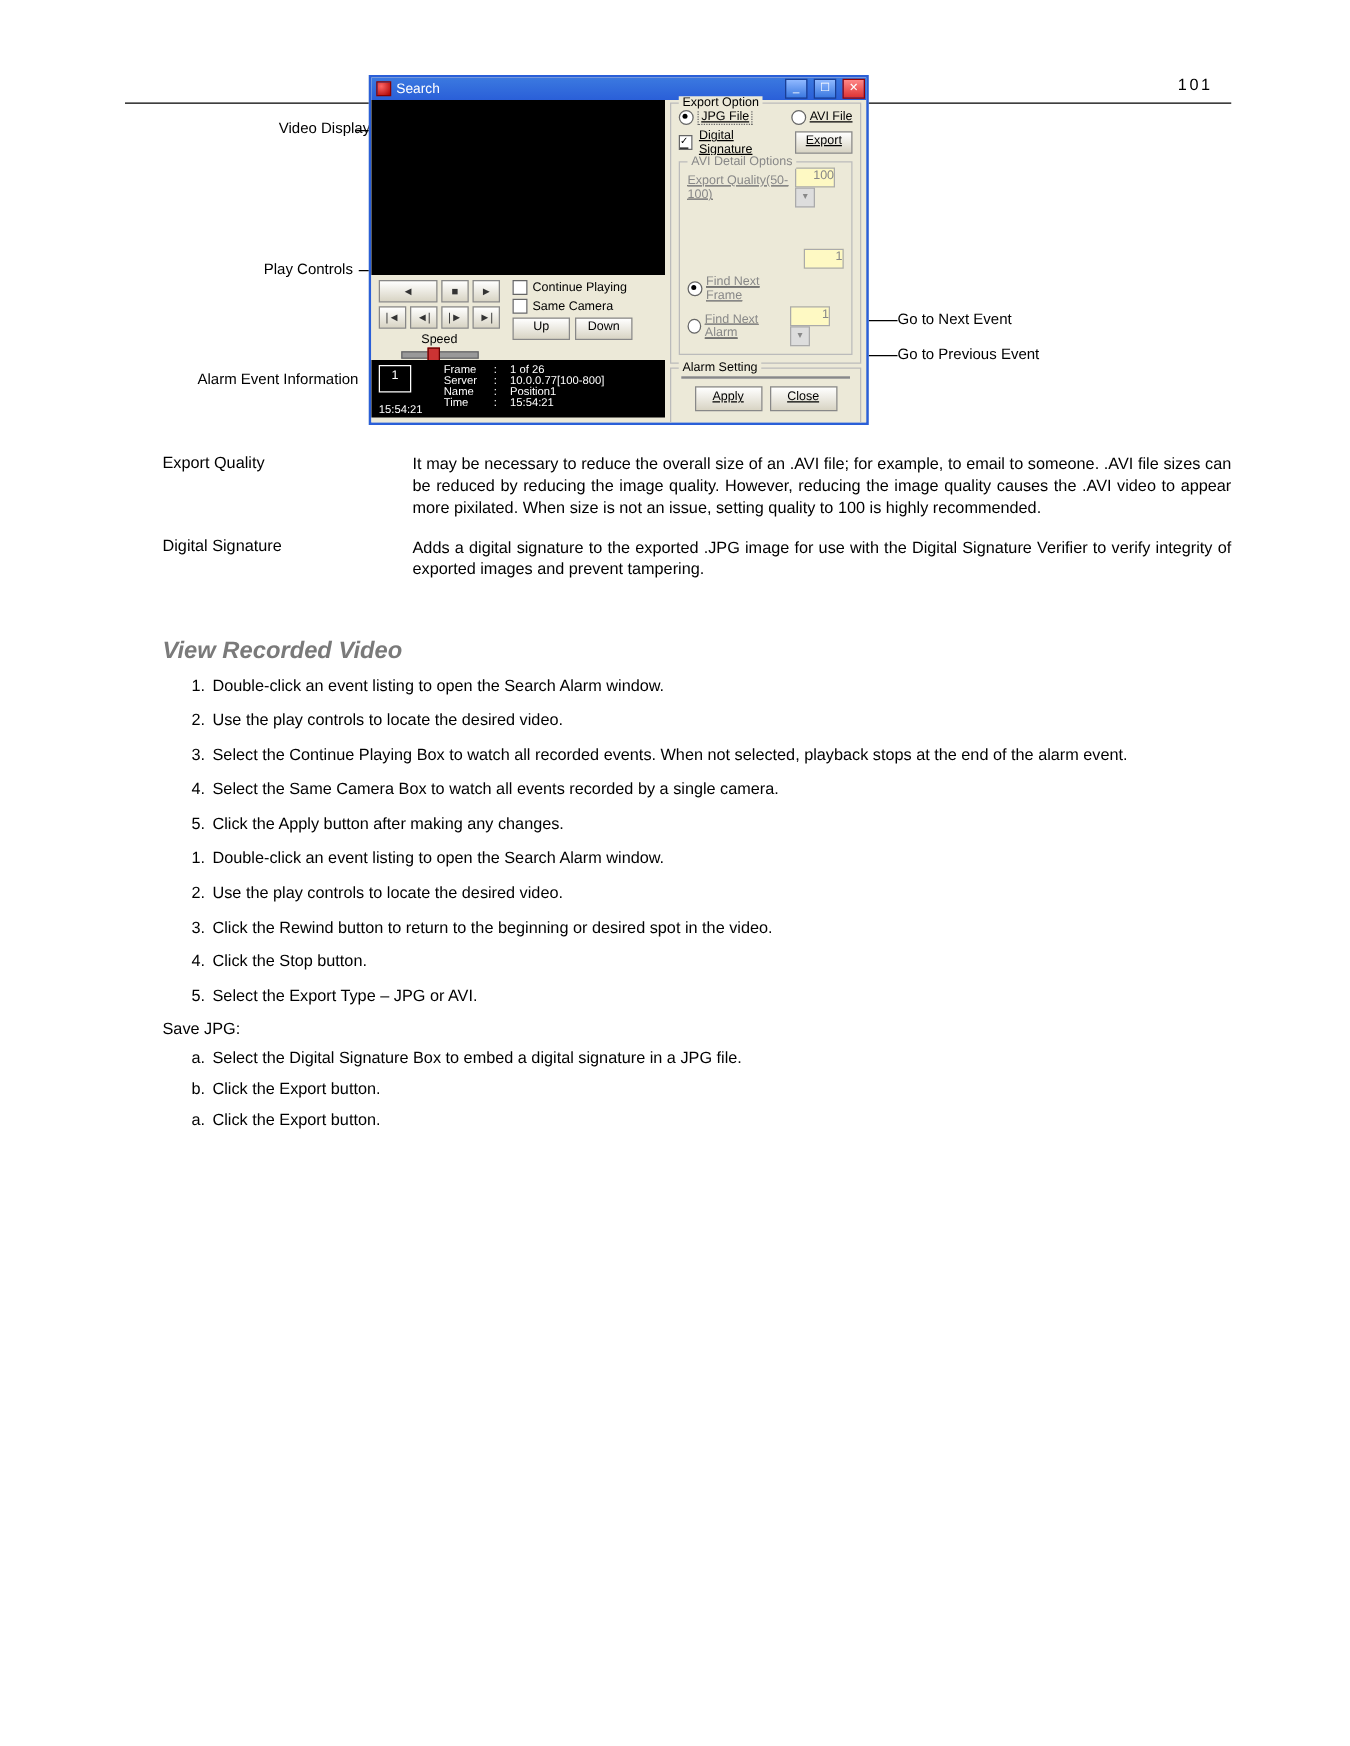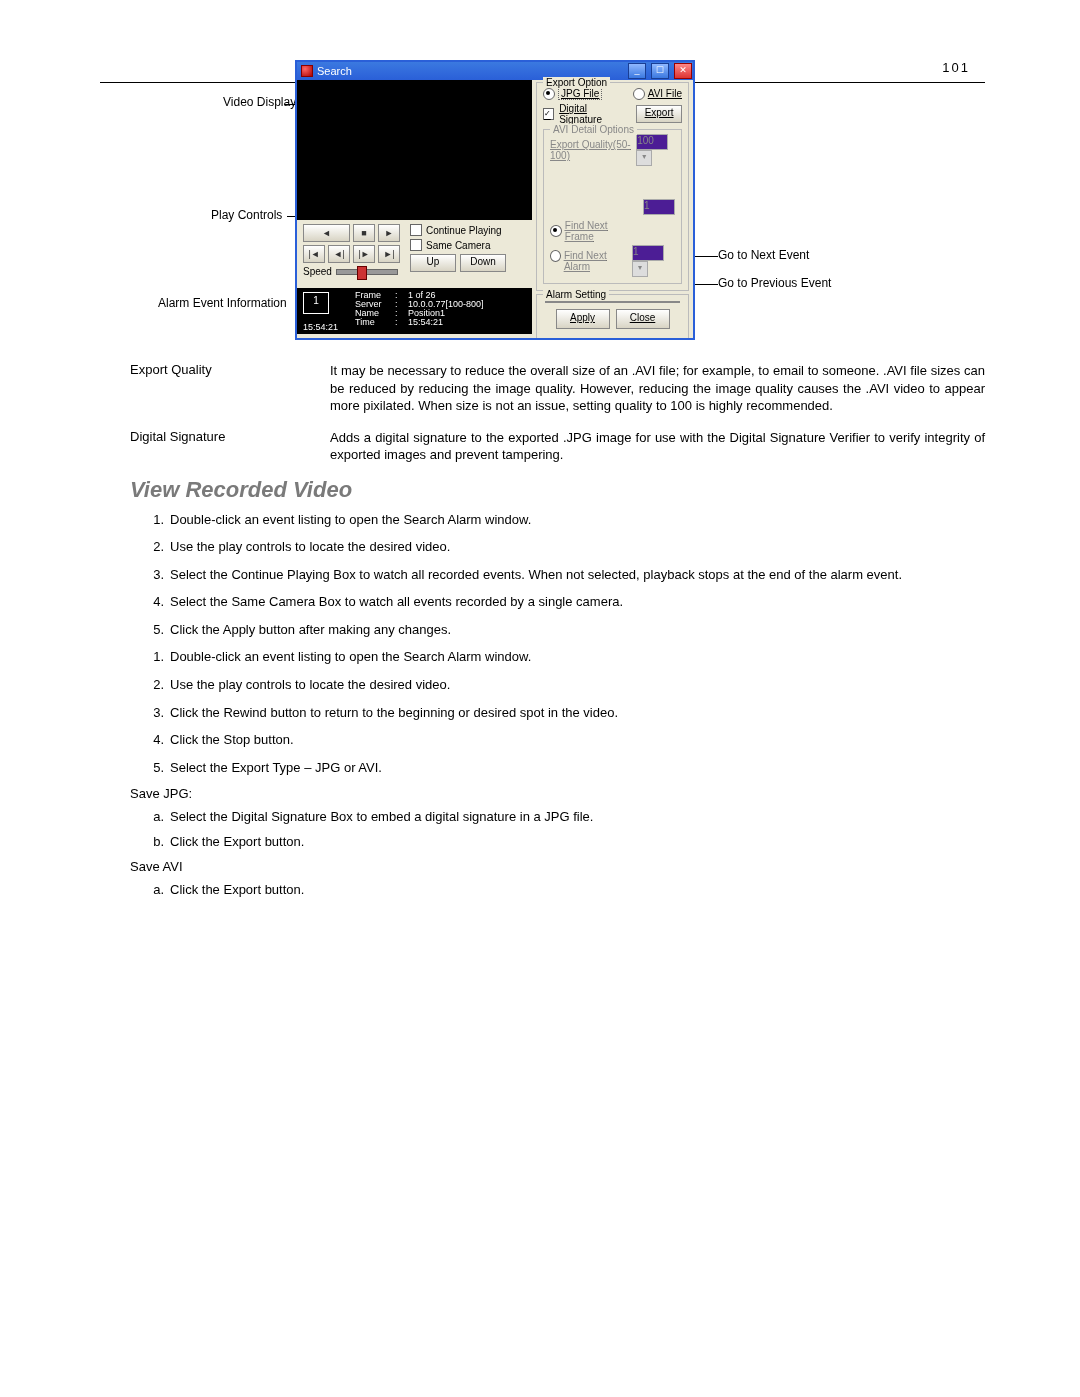--- a/index.html
+++ b/index.html
@@ -31,25 +31,25 @@
     right: 95px;
     border-top: 1px solid #000;
   }
   .h1 {
     font-size: 18px;
     font-weight: bold;
     margin-top: 70px;
     margin-bottom: 10px;
   }
   .h2 {
-    font-size: 22px;
+    font-size: 19px;
     font-weight: bold;
     font-style: italic;
     color: #7a7a7a;
-    margin-top: 13px;
+    margin-top: 46px;
     margin-bottom: 8px;
   }
   
   .shot-wrap {
     position: relative;
     width: 760px;
     height: 290px;
     margin-left: -10px;
     margin-bottom: 12px;
   }
@@ -131,21 +131,21 @@
   .ctrl-right .row { display:flex; gap:4px; align-items:center; }
   .cbx {
     width:10px; height:10px; border:1px solid #666; background:#fff;
   }
   .mini-btn {
     width: 44px; height: 16px;
     background: linear-gradient(#fff,#d8d4c4);
     border:1px solid #888;
     font-size:10px; text-align:center; line-height:14px;
   }
-  .speed-row { display:flex; align-items:center; gap:4px; font-size:10px; }
+  .speed-row { display:flex; align-items:center; gap:4px; font-size:10px;flex-direction:column; }
   .slider-track {
     width: 60px; height: 4px; background:#999; position:relative; border:1px solid #666;
   }
   .slider-thumb { position:absolute; left:20px; top:-4px; width:8px; height:12px; background:#c33; border:1px solid #600;}
   .info-area {
     height: 40px;
     background: #000;
     color: #fff;
     font-size: 9px;
     padding: 3px 6px;
@@ -183,21 +183,21 @@
   .radio.checked::after { content:""; position:absolute; left:2px; top:2px; width:4px; height:4px; border-radius:50%; background:#000;}
   .check-row { display:flex; align-items:center; gap:5px; margin-top:3px;}
   .cbx.checked::after { content:"✓"; font-size:8px; position:relative; top:-2px; left:0;}
   .export-btn {
     width: 48px; height: 16px;
     background: linear-gradient(#fff,#d8d4c4);
     border:1px solid #888;
     font-size:10px; text-align:center; line-height:14px;
   }
   .avi-grp { color:#888; }
-  .avi-grp .field { width:30px; height:14px; border:1px solid #aaa; background:#4c1d95; display:inline-block; text-align:left; font-size:10px; line-height:12px;}
+  .avi-grp .field { width:30px; height:14px; border:1px solid #aaa; background:#fef9c3; display:inline-block; text-align:right; font-size:10px; line-height:12px;}
   .dd { width:14px; height:14px; border:1px solid #aaa; background:#ddd; display:inline-block; font-size:8px; text-align:center; line-height:12px;}
   .alarm-listbox {
     flex:1; border:1px solid #888; background:#fff; margin:2px 2px;
   }
   .bottom-btns { display:flex; gap:6px; justify-content:center; padding:4px; }
   .win-btn {
     width: 52px; height: 18px;
     background: linear-gradient(#fff,#d8d4c4);
     border:1px solid #888;
     font-size:10px; text-align:center; line-height:16px;
@@ -386,21 +386,21 @@
                 <span><span class="field">100</span><span class="dd">▾</span></span>
               </div>
               <div class="radio-row" style="margin-top:6px;">
                 <span style="display:flex; gap:3px; align-items:center;margin-top:48px;">
                     <span class="radio checked"></span>
                     <span>Find Next Frame</span>
                   </span>
                 <span><span class="field">1</span></span>
               </div>
               <div class="radio-row" style="margin-top:3px;">
-                <span style="display:flex; gap:3px; ">
+                <span style="display:flex; gap:3px; align-items:center;">
                     <span class="radio"></span>
                     <span>Find Next Alarm</span>
                   </span>
                 <span><span class="field">1</span><span class="dd">▾</span></span>
               </div>
             </div>
           </div>
           <div class="grp" style="flex:1; display:flex; flex-direction:column;">
             <div class="grp-title">Alarm Setting</div>
             <div class="alarm-listbox"></div>
@@ -441,17 +441,16 @@
     <li>Click the Stop button.</li>
     <li>Select the Export Type – JPG or AVI.</li>
   </ol>
 
   <div class="sub-label">Save JPG:</div>
   <ol class="letters">
     <li>Select the Digital Signature Box to embed a digital signature in a JPG file.</li>
     <li>Click the Export button.</li>
   </ol>
 
-  <div class="sub-label">Save AVI</div>
   <ol class="letters">
     <li>Click the Export button.</li>
   </ol>
 </div>
 
 </body></html>

